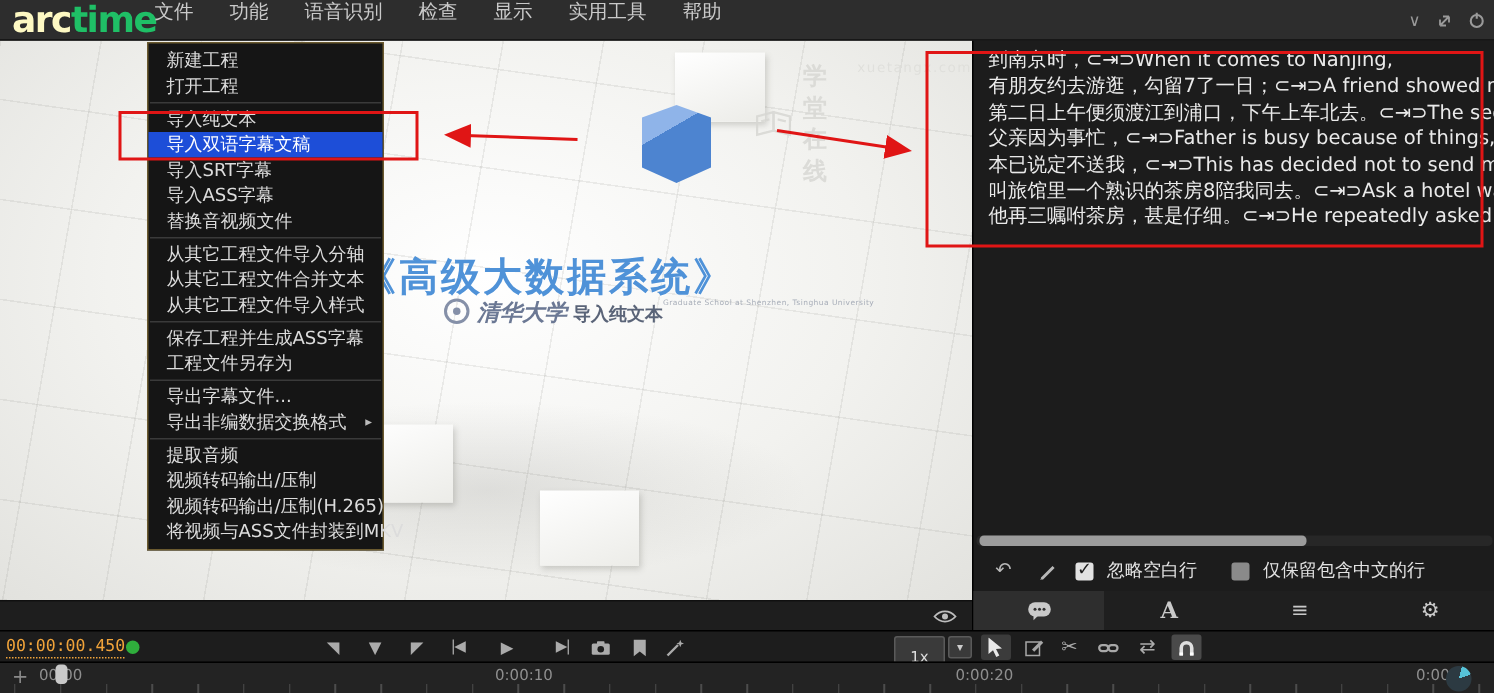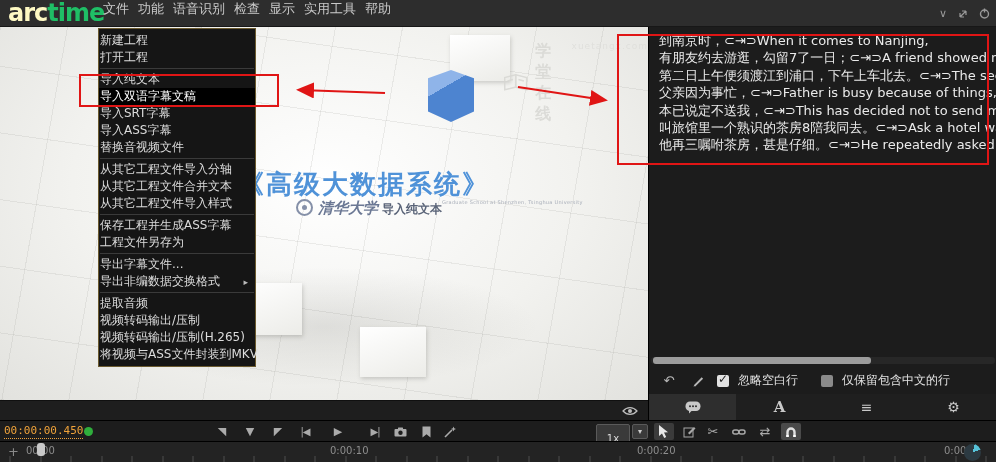--- a/index.html
+++ b/index.html
@@ -5,21 +5,21 @@
   * { margin:0; padding:0; box-sizing:border-box; }
   html,body { background:#000; }
   body { font-family:"DejaVu Sans","Liberation Sans",sans-serif; }
   #stage { position:relative; width:996px; height:462px; background:#000; overflow:hidden; }
 
   
   .menubar { position:absolute; left:0; top:0; width:996px; height:27px; background:#2d2d2d; border-bottom:1px solid #171717; z-index:6; }
   .logo { position:absolute; left:8px; top:-1px; font-size:24px; font-weight:bold; letter-spacing:-1px; line-height:28px; }
   .logo .arc { color:#fef9c3; }
   .logo .time { color:#1fbf66; }
-  .menus { position:absolute; left:103px; top:0; height:16px; display:flex; gap:9px; }
+  .menus { position:absolute; left:103px; top:0; height:16px; display:flex; align-items:center; gap:24px; }
   .mb-item { color:#c9c9c9; font-size:13px; white-space:nowrap; cursor:default; }
   .win-icons { position:absolute; right:6px; top:0; height:27px; display:flex; align-items:center; gap:11px; color:#9a9a9a; }
   .win-icons .glyph { font-size:11px; line-height:11px; }
 
   
   .video { position:absolute; left:0; top:27px; width:648px; height:373px; overflow:hidden; z-index:1;
     background:
       repeating-linear-gradient(100deg, rgba(150,150,145,.16) 0 1px, transparent 1px 66px),
       repeating-linear-gradient(8deg,  rgba(150,150,145,.16) 0 1px, transparent 1px 66px),
       radial-gradient(ellipse at 50% 42%, #ffffff 0%, #f2f2ef 55%, #e2e2de 100%);
@@ -44,22 +44,22 @@
   .watermark { position:absolute; left:502px; top:14px; display:flex; align-items:center; gap:6px; opacity:.85; }
   .wm-col { display:flex; }
   .wm-main { font-size:16px; letter-spacing:4px; color:#d8d8d4; font-weight:bold; }
   .wm-sub { font-size:9px; color:#dededa; letter-spacing:1px; }
 
   
   .video-strip { position:absolute; left:0; top:400px; width:648px; height:20px; background:#1e1e1e; border-top:1px solid #101010; z-index:2; display:flex; justify-content:flex-end; align-items:center; padding-right:10px; }
 
   
   .dropdown { position:absolute; left:98px; top:28px; width:158px; background:#151515; border:1px solid #6b5a2f; padding:3px 0; z-index:8; }
-  .mi { position:relative; height:17px; display:flex; align-items:center; padding-left:1px; padding-right:10px; font-size:12px; color:#dcdcdc; white-space:nowrap; cursor:default; }
-  .mi.hl { background:#000000; color:#fff; }
+  .mi { position:relative; height:17px; display:flex; align-items:center; padding-left:12px; padding-right:10px; font-size:12px; color:#dcdcdc; white-space:nowrap; cursor:default; }
+  .mi.hl { background:#1d4ed8; color:#fff; }
   .mi.sep { height:1px; padding:0; margin:2px 1px; background:#3a3a3a; }
   .mi.has-sub::after { content:"\25B8"; position:absolute; right:7px; font-size:9px; color:#bbb; }
 
   
   .rpanel { position:absolute; left:648px; top:27px; width:348px; height:393px; background:#1c1c1c; border-left:1px solid #000; z-index:2; }
   .subs { position:absolute; left:0; top:0; width:348px; height:328px; padding:5px 0 0 10px; overflow:hidden; }
   .sub-line { font-size:13px; line-height:17.4px; color:#eaeaea; white-space:nowrap; }
   .hscroll-track { position:absolute; left:2px; top:330px; width:344px; height:7px; background:#272727; border-radius:3px; }
   .hscroll-thumb { position:absolute; left:2px; top:0; width:218px; height:7px; background:#9c9c9c; border-radius:3px; }
   .opts { position:absolute; left:0; top:340px; width:348px; height:27px; display:flex; align-items:center; gap:9px; padding-left:10px; }

